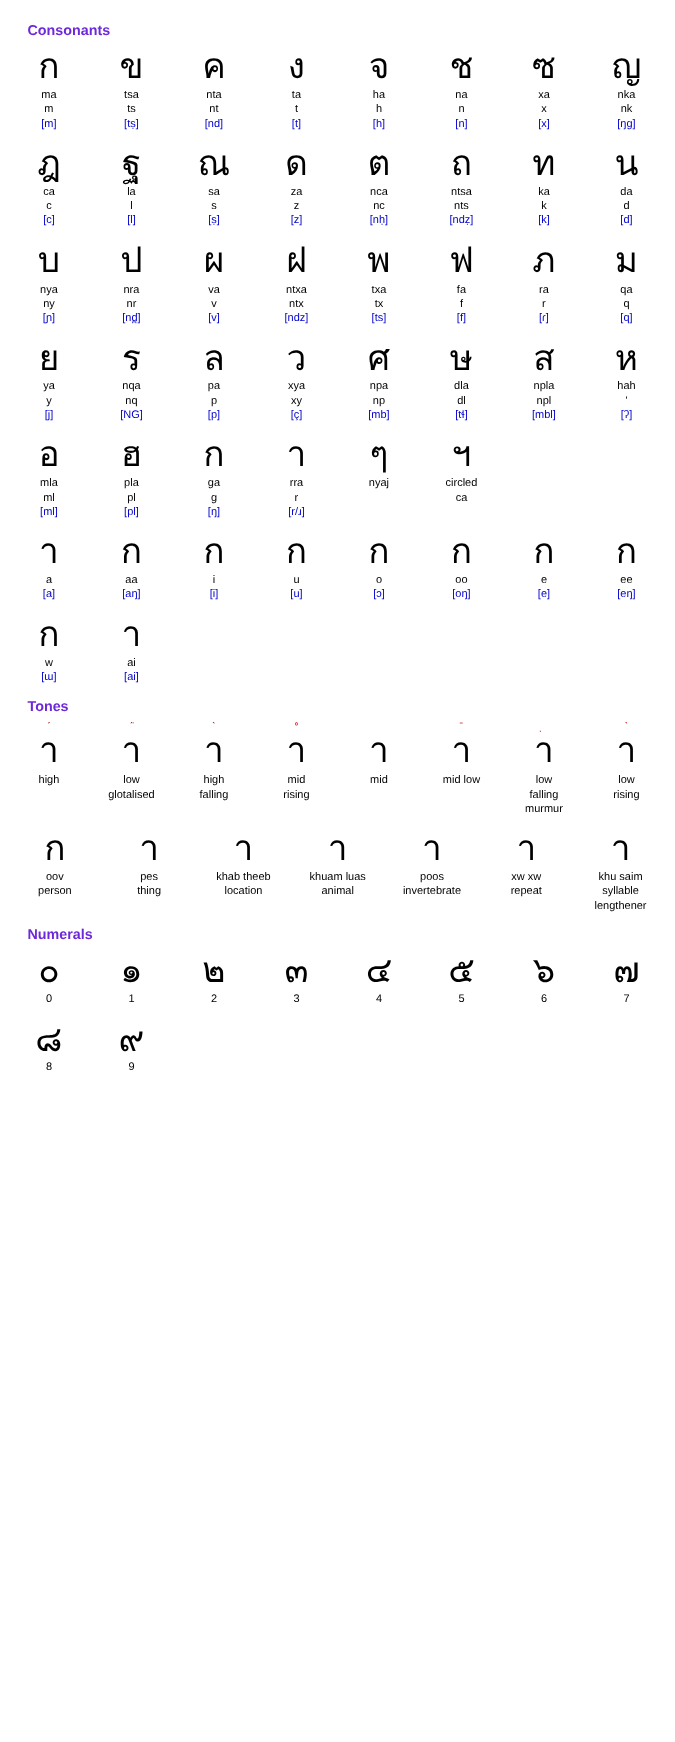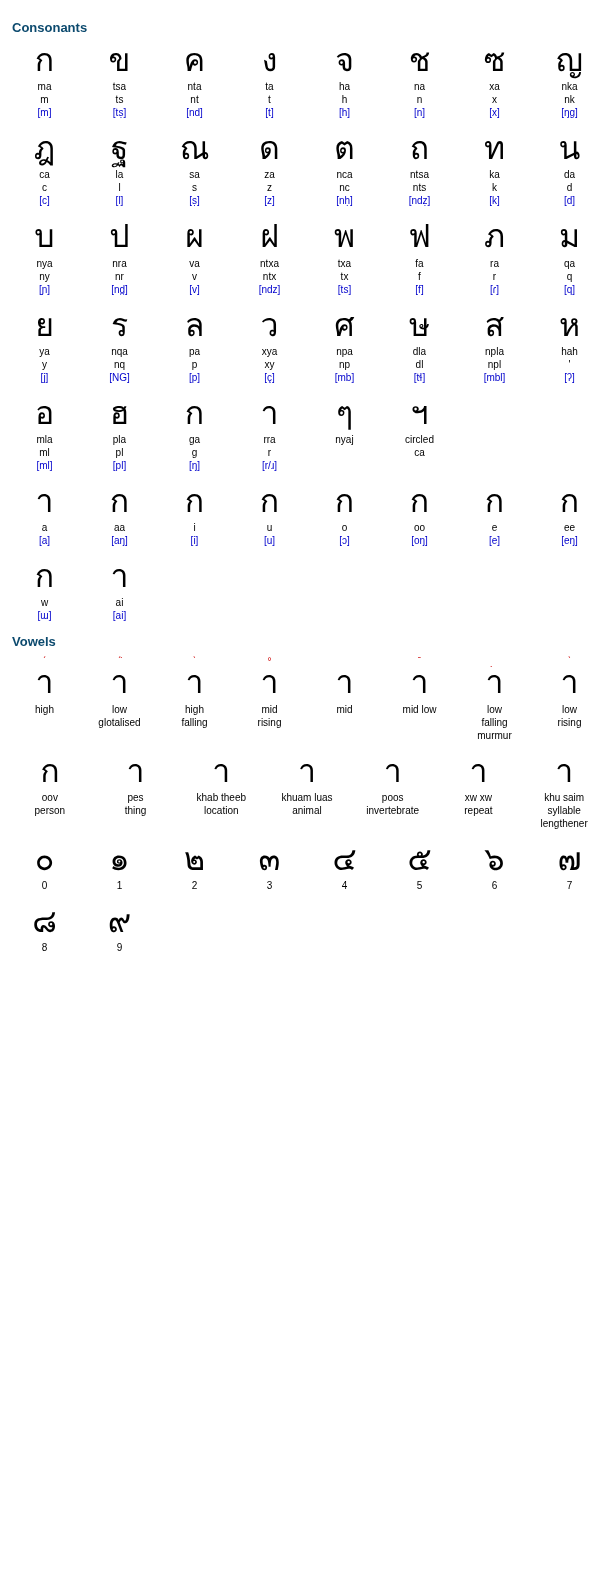--- a/index.html
+++ b/index.html
@@ -7,22 +7,22 @@
       font-family: Arial, sans-serif;
       font-size: 12px;
       background: #fff;
       color: #000;
       padding: 10px 8px;
       width: 614px;
     }
     .section-title {
       font-size: 13px;
       font-weight: bold;
-      margin: 10px 0 6px 4px;
-      color: #0c4a6e;
+      margin: 10px 0 6px 17px;
+      color: #6d28d9;
     }
     .grid {
       display: grid;
       grid-template-columns: repeat(8, 1fr);
       gap: 4px 2px;
       margin-bottom: 8px;
     }
     .cell {
       display: flex;
       flex-direction: column;
@@ -350,21 +350,21 @@
     <div class="cell"></div>
     <div class="cell"></div>
     <div class="cell"></div>
     <div class="cell"></div>
     <div class="cell"></div>
     <div class="cell"></div>
   </div>
 </div>
 
 <div>
-  <div class="section-title">Vowels</div>
+  <div class="section-title">Tones</div>
 
   <div class="grid-tones">
 
     <div class="cell">
       <div class="tone-mark" style="color:#cc0000;">ˊ</div>
       <div class="glyph">า</div>
       <div class="latin">high</div>
     </div>
 
     <div class="cell">
@@ -439,20 +439,21 @@
       <div class="latin">xw xw<br>repeat</div>
     </div>
     <div class="cell">
       <div class="glyph">า</div>
       <div class="latin">khu saim<br>syllable<br>lengthener</div>
     </div>
   </div>
 </div>
 
 <div>
+  <div class="section-title">Numerals</div>
 
   <div class="grid-numerals">
     <div class="cell">
       <div class="glyph">๐</div>
       <div class="latin">0</div>
     </div>
     <div class="cell">
       <div class="glyph">๑</div>
       <div class="latin">1</div>
     </div>

